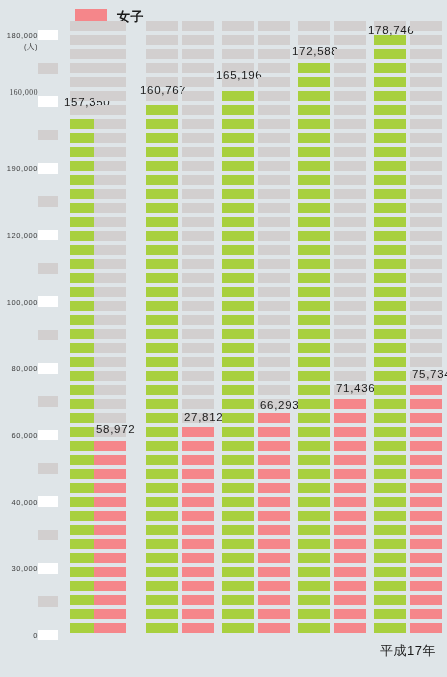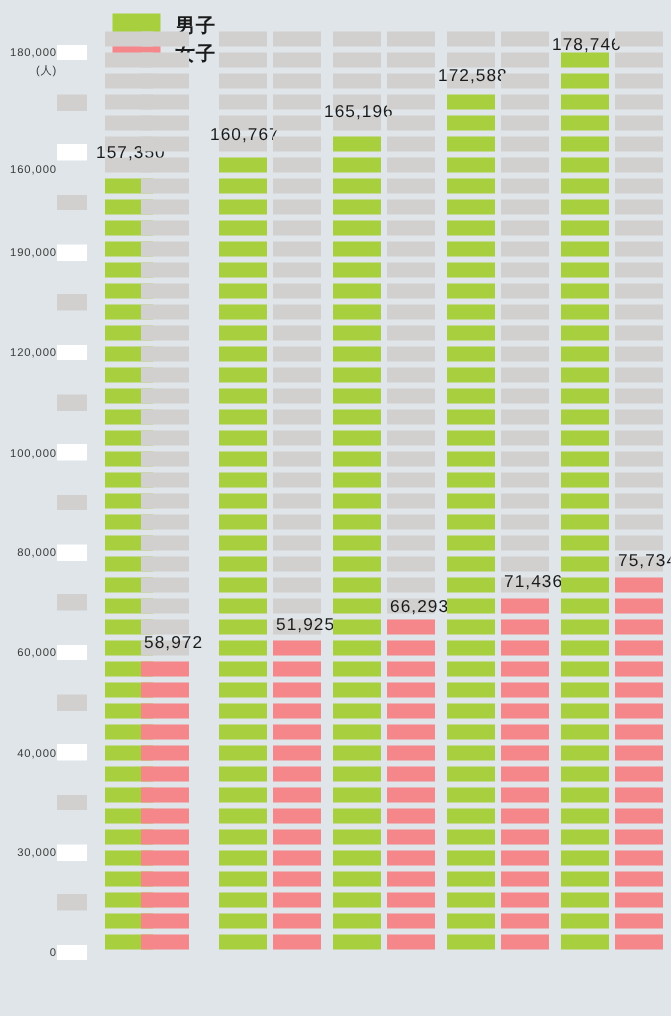--- a/index.html
+++ b/index.html
@@ -141,24 +141,20 @@
     text-align: center;
     letter-spacing: 0.5px;
   }
 </style>
 </head>
 <body>
 
 <div id="chart-root">
 
   <div class="legend">
-    <div class="legend-row">
-      <span class="legend-swatch" style="background:#a8d03e"></span>
-      <span class="legend-label">男子</span>
-    </div>
     <div class="legend-row">
       <span class="legend-swatch" style="background:#f5868a"></span>
       <span class="legend-label">女子</span>
     </div>
   </div>
 
   <div class="yaxis">
     <div class="ruler" id="ruler">
         <div class="ruler-block major" style="top: 629.75px; height: 10.5px;"></div>
         <div class="ruler-block minor" style="top: 596.417px; height: 10.5px;"></div>
@@ -182,21 +178,21 @@
       </div>
     <div id="ytick-labels">
         <div class="ytick-label" style="top: 635px;">0</div>
         <div class="ytick-label" style="top: 568.333px;">30,000</div>
         <div class="ytick-label" style="top: 501.667px;">40,000</div>
         <div class="ytick-label" style="top: 435px;">60,000</div>
         <div class="ytick-label" style="top: 368.333px;">80,000</div>
         <div class="ytick-label" style="top: 301.667px;">100,000</div>
         <div class="ytick-label" style="top: 235px;">120,000</div>
         <div class="ytick-label" style="top: 168.333px;">190,000</div>
-        <div class="ytick-label" style="top: 113px;">160,000</div>
+        <div class="ytick-label" style="top: 92px; font-family: Liberation Serif, serif;">160,000</div>
         <div class="ytick-label" style="top: 35px;">180,000</div>
       </div>
     <div class="yunit" id="yunit" style="top: 42px;">(人)</div>
   </div>
 
   <div class="plot" id="plot">
       <div class="group" style="left: 8px; width: 68px;">
         <div class="bar-col" style="left: 0px; width: 32px; height: 635px;">
           <div class="track" style="width: 32px; height: 635px;">
             <div class="seg male" style="top: 622.75px; height: 10.5px;"></div>
@@ -386,21 +382,21 @@
             <div class="seg grey" style="top: 132.75px; height: 10.5px;"></div>
             <div class="seg grey" style="top: 118.75px; height: 10.5px;"></div>
             <div class="seg grey" style="top: 104.75px; height: 10.5px;"></div>
             <div class="seg grey" style="top: 90.75px; height: 10.5px;"></div>
             <div class="seg grey" style="top: 76.75px; height: 10.5px;"></div>
             <div class="seg grey" style="top: 62.75px; height: 10.5px;"></div>
             <div class="seg grey" style="top: 48.75px; height: 10.5px;"></div>
             <div class="seg grey" style="top: 34.75px; height: 10.5px;"></div>
             <div class="seg grey" style="top: 20.75px; height: 10.5px;"></div>
           </div>
-          <div class="value-label" style="top: 422.85px; left: 2px;">51,925</div>
+          <div class="value-label" style="top: 422.85px; left: 2px;">27,812</div>
         </div>
       </div>
       <div class="group" style="left: 160px; width: 68px;">
         <div class="bar-col" style="left: 0px; width: 32px; height: 635px;">
           <div class="track" style="width: 32px; height: 635px;">
             <div class="seg male" style="top: 622.75px; height: 10.5px;"></div>
             <div class="seg male" style="top: 608.75px; height: 10.5px;"></div>
             <div class="seg male" style="top: 594.75px; height: 10.5px;"></div>
             <div class="seg male" style="top: 580.75px; height: 10.5px;"></div>
             <div class="seg male" style="top: 566.75px; height: 10.5px;"></div>
@@ -688,16 +684,17 @@
             <div class="seg grey" style="top: 104.75px; height: 10.5px;"></div>
             <div class="seg grey" style="top: 90.75px; height: 10.5px;"></div>
             <div class="seg grey" style="top: 76.75px; height: 10.5px;"></div>
             <div class="seg grey" style="top: 62.75px; height: 10.5px;"></div>
             <div class="seg grey" style="top: 48.75px; height: 10.5px;"></div>
             <div class="seg grey" style="top: 34.75px; height: 10.5px;"></div>
             <div class="seg grey" style="top: 20.75px; height: 10.5px;"></div>
           </div>
           <div class="value-label" style="top: 379.553px; left: 2px;">75,734</div>
         </div>
+        <div class="cat-label" style="left: 0px; width: 68px;">平成17年</div>
       </div>
     </div>
 
 </div>
 
 </body></html>

